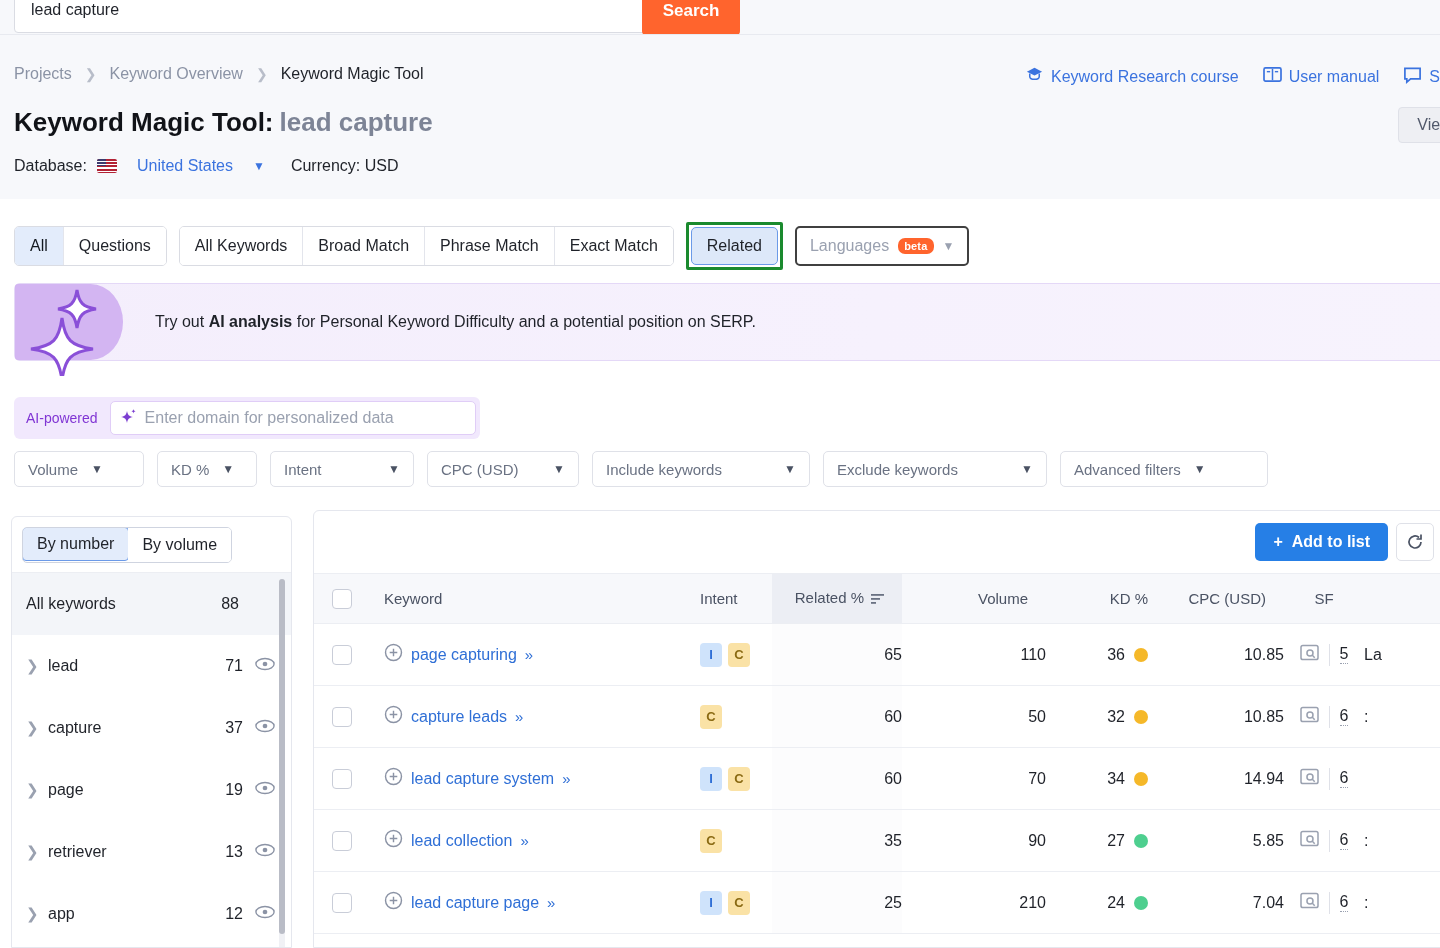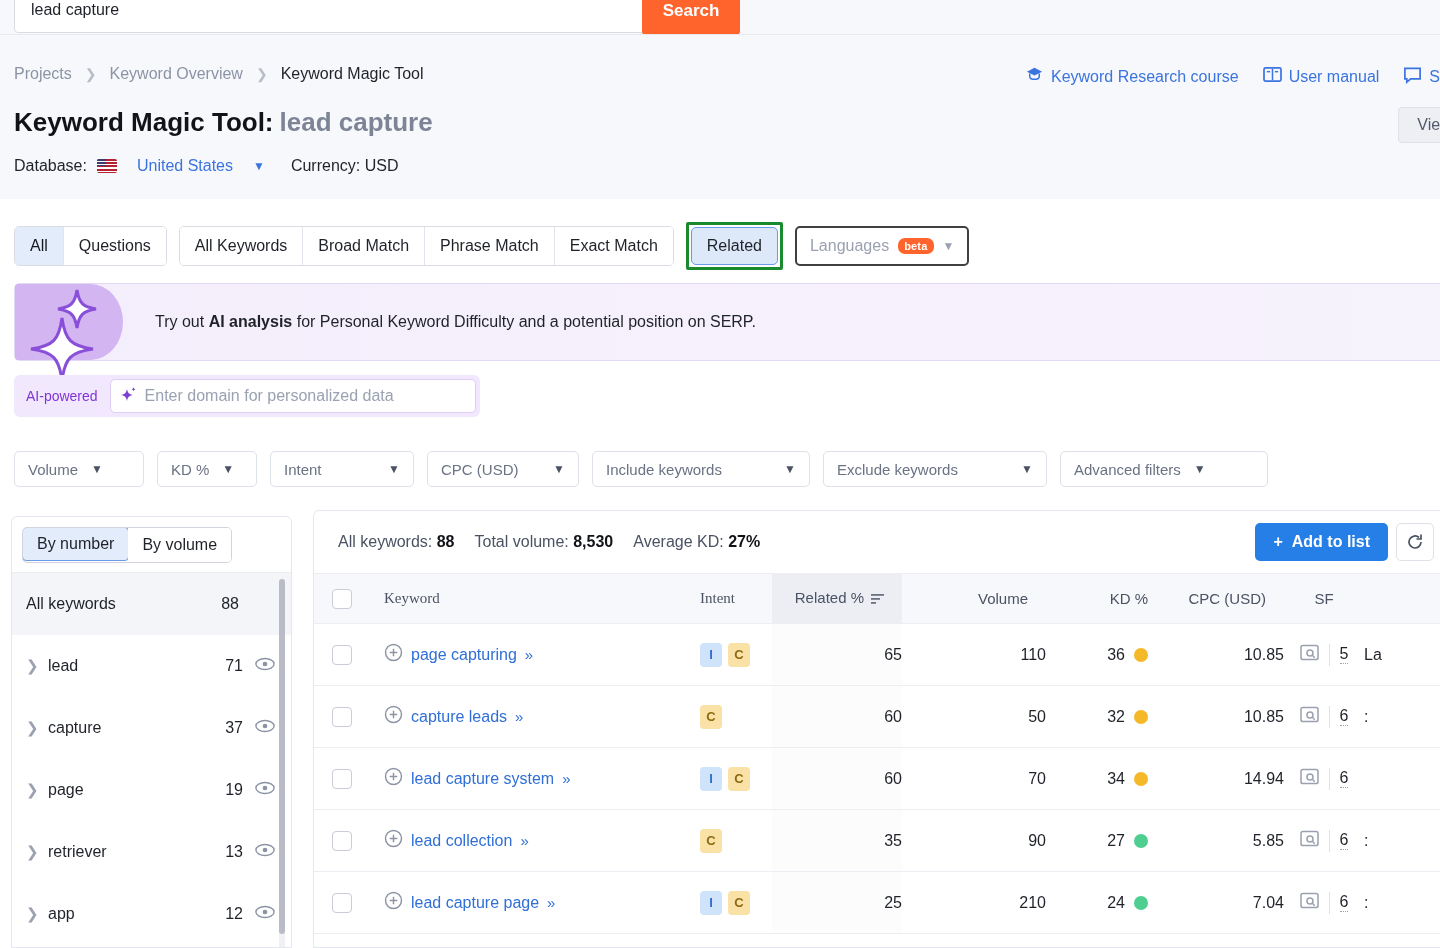--- a/index.html
+++ b/index.html
@@ -156,21 +156,21 @@
   }
   .ai-stars { position: absolute; left: 14px; top: -8px; width: 120px; height: 100px; }
   .ai-text {
     position: relative; margin-left: 140px;
     font-size: 16px; color: #1f2229;
   }
   .ai-text b { font-weight: 700; }
 
   
   .domain-row {
-    position: absolute; left: 14px; top: 375px;
+    position: absolute; left: 14px; top: 397px;
     height: 42px;
     background: #f1e8fd; border-radius: 6px;
     display: flex; align-items: center; padding: 0 4px 0 0;
   }
   .ai-powered-tag {
     padding: 0 12px; font-size: 14px; color: #8035d4; white-space: nowrap;
   }
   .domain-input {
     height: 34px; width: 366px;
     background: #fff; border: 1px solid #e0cdf7; border-radius: 5px;
@@ -269,21 +269,21 @@
   }
   th.c-check { width: 56px; }
   th.c-kw { width: 316px; text-align: left; }
   th.c-intent { width: 86px; text-align: left; }
   th.c-rel { width: 130px; text-align: right; background: #eceef4 !important; }
   th.c-vol { width: 144px; text-align: right; }
   th.c-kd { width: 120px; text-align: right; }
   th.c-cpc { width: 118px; text-align: right; }
   th.c-sf { width: 80px; text-align: center; }
   th.c-last { width: 80px; text-align: left; }
-  th .pad-l { padding-left: 14px; font-family: Liberation Serif, serif; }
+  th .pad-l { padding-left: 14px; }
   th .pad-r { padding-right: 18px; }
   .sort-ico { display: inline-block; margin-left: 7px; vertical-align: -2px; }
 
   table.kt tbody td {
     height: 62px; border-bottom: 1px solid #eceef3;
     font-size: 16px; color: #1f2229; padding: 0; vertical-align: middle;
   }
   td.c-rel { background: #fcfcfd; }
   .cbox {
     width: 20px; height: 20px; border: 1px solid #c9cdd8; border-radius: 4px;
@@ -537,34 +537,20 @@
   </div>
 
   <div class="panel-scroll">
       <i></i>
     </div>
 </div>
 
 <div class="results">
 
   <div class="res-toolbar">
-    <div class="res-stats">
-      <span>
-        <span>All keywords:</span>
-        <b>88</b>
-      </span>
-      <span>
-        <span>Total volume:</span>
-        <b>8,530</b>
-      </span>
-      <span>
-        <span>Average KD:</span>
-        <b>27%</b>
-      </span>
-    </div>
     <div class="toolbar-right">
       <button class="add-list-btn">
         <span>+</span>
         <span>Add to list</span>
       </button>
       <div class="icon-btn">
         <svg width="18" height="18" viewBox="0 0 18 18" fill="none">
           <path d="M15 9a6 6 0 1 1-2-4.5" stroke="#4a5263" stroke-width="1.7" fill="none"></path>
           <path d="M15 1.5V6h-4.5" stroke="#4a5263" stroke-width="1.7" fill="none"></path>
         </svg>

